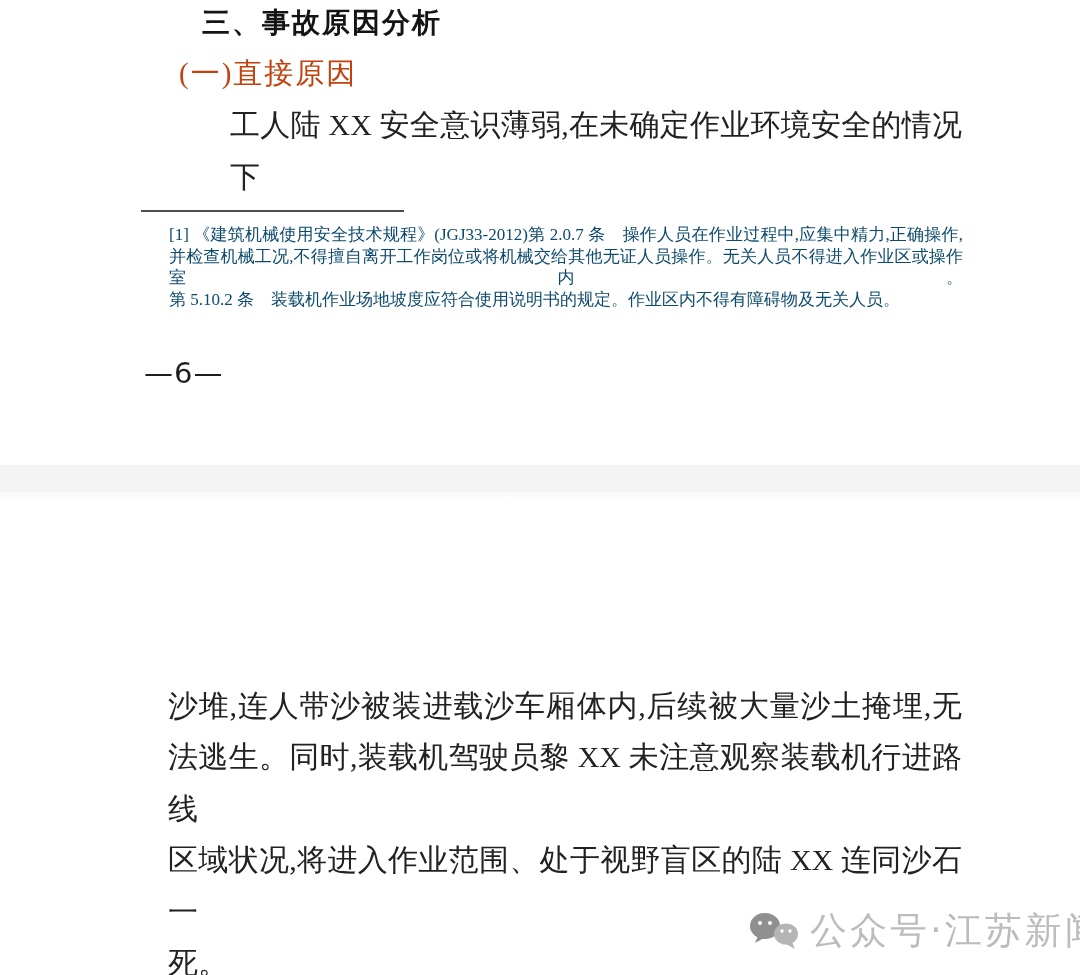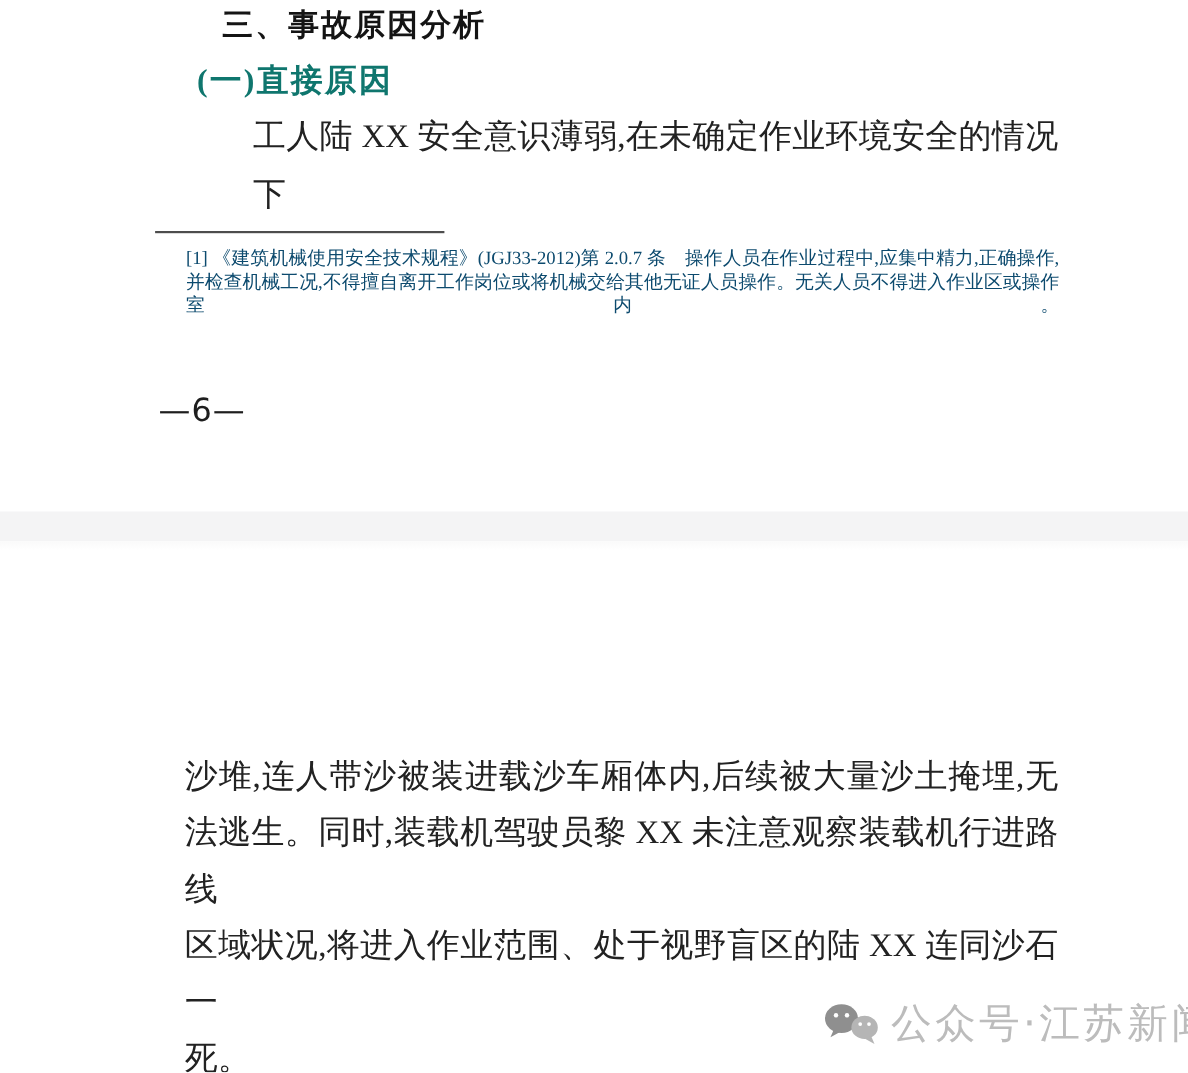--- a/index.html
+++ b/index.html
@@ -14,22 +14,22 @@
   
   .page-top{position:absolute;left:140px;top:0;width:822px;}
   .doc-heading{
     position:absolute;left:62px;top:4px;
     font-family:"DejaVu Sans","Liberation Sans",sans-serif;
     font-weight:700;font-size:28px;letter-spacing:2px;
     color:#141414;white-space:nowrap;margin:0;
   }
   .doc-subheading{
     position:absolute;left:39px;top:54px;
-    font-size:29px;font-weight:700;letter-spacing:2px;
-    color:#0f766e;white-space:nowrap;margin:0;
+    font-size:29px;font-weight:400;letter-spacing:2px;
+    color:#c2410c;white-space:nowrap;margin:0;
   }
   .para1{
     position:absolute;left:0;top:99px;width:822px;
     font-size:30px;line-height:52px;color:#222222;
   }
   .bline{display:block;margin-left:28px;}
   .j{text-align:justify;text-align-last:justify;}
   .indent{padding-left:62px;}
   sup.fnref{
     font-size:16px;vertical-align:super;line-height:0;
@@ -85,20 +85,21 @@
 
     <div class="para1">
       <span class="bline j indent">工人陆 XX 安全意识薄弱,在未确定作业环境安全的情况下</span>
     </div>
 
     <div class="fn-sep"></div>
 
     <div class="footnote">
       <span class="bline j">[1] 《建筑机械使用安全技术规程》(JGJ33-2012)第 2.0.7 条　操作人员在作业过程中,应集中精力,正确操作,</span>
       <span class="bline j">并检查机械工况,不得擅自离开工作岗位或将机械交给其他无证人员操作。无关人员不得进入作业区或操作室内。</span>
+      <span class="bline">第 5.10.2 条　装载机作业场地坡度应符合使用说明书的规定。作业区内不得有障碍物及无关人员。</span>
     </div>
 
     <div class="page-number">—6—</div>
   </section>
 
   <div class="divider-band"></div>
 
   <section class="para2">
     <span class="bline j">沙堆,连人带沙被装进载沙车厢体内,后续被大量沙土掩埋,无</span>
     <span class="bline j">法逃生。同时,装载机驾驶员黎 XX 未注意观察装载机行进路线</span>

